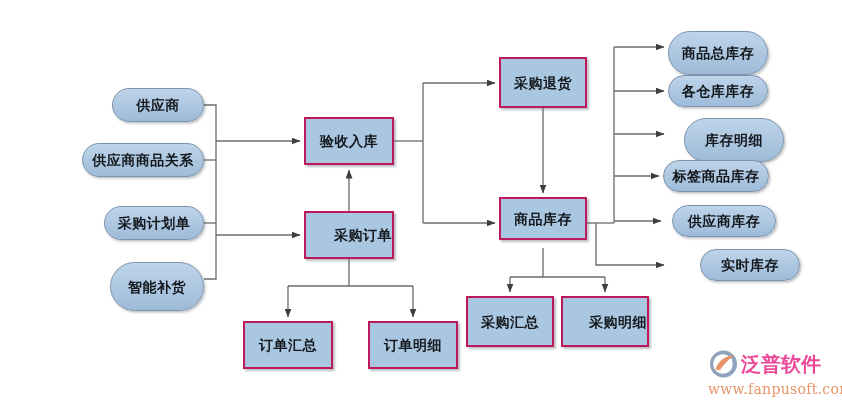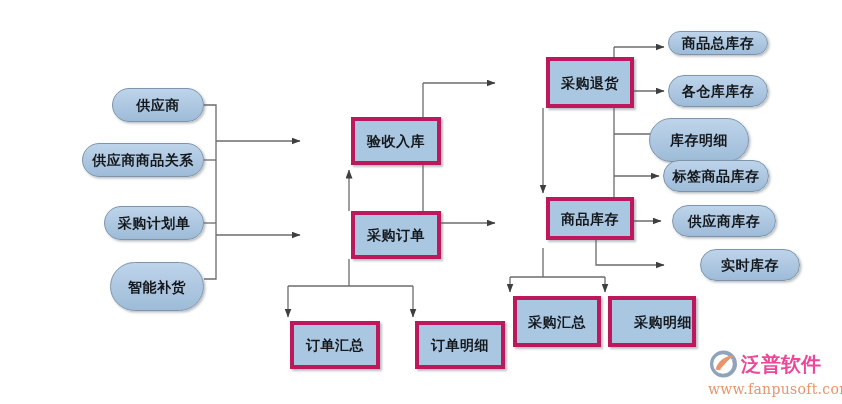--- a/index.html
+++ b/index.html
@@ -31,23 +31,22 @@
     justify-content: center;
     color: #14181c;
     font-size: 14px;
     font-weight: 700;
     letter-spacing: 0.5px;
     white-space: nowrap;
     text-align: center;
   }
   .node.rect {
     background: #aac7e2;
-    border: 4px solid #be185d;
+    border: 2px solid #be185d;
     box-shadow: 1.5px 1.5px 2px rgba(90,100,110,0.40);
-    margin-left: 47px;
   }
   .node.pill {
     background: linear-gradient(to bottom, #bdd4ea 0%, #b0c9e2 45%, #9dbbd8 100%);
     border: 1px solid #7d94ab;
     border-radius: 999px;
     box-shadow: 1.5px 1.5px 2.5px rgba(90,100,110,0.42);
   }
   .node-label {
     display: block;
     line-height: 1;
@@ -153,48 +152,48 @@
       </div>
       <div class="node pill" style="left: 104px; top: 206px; width: 100px; height: 34px;">
         <span class="node-label">采购计划单</span>
       </div>
       <div class="node pill" style="left: 110px; top: 262px; width: 94px; height: 49px;">
         <span class="node-label">智能补货</span>
       </div>
       <div class="node rect" style="left: 304px; top: 117px; width: 90px; height: 48px;">
         <span class="node-label">验收入库</span>
       </div>
-      <div class="node rect" style="left: 304px; top: 211px; width: 90px; height: 48px;">
+      <div class="node rect" style="left: 304px; top: 211px; width: 90px; height: 48px; justify-content: flex-end;">
         <span class="node-label">采购订单</span>
       </div>
       <div class="node rect" style="left: 243px; top: 321px; width: 90px; height: 48px;">
         <span class="node-label">订单汇总</span>
       </div>
       <div class="node rect" style="left: 368px; top: 321px; width: 90px; height: 48px;">
         <span class="node-label">订单明细</span>
       </div>
       <div class="node rect" style="left: 499px; top: 57px; width: 88px; height: 51px;">
         <span class="node-label">采购退货</span>
       </div>
       <div class="node rect" style="left: 499px; top: 197px; width: 88px; height: 43px;">
         <span class="node-label">商品库存</span>
       </div>
       <div class="node rect" style="left: 466px; top: 296px; width: 88px; height: 51px;">
         <span class="node-label">采购汇总</span>
       </div>
       <div class="node rect" style="left: 561px; top: 296px; width: 88px; height: 51px; justify-content: flex-end;">
         <span class="node-label">采购明细</span>
       </div>
-      <div class="node pill" style="left: 668px; top: 31px; width: 100px; height: 24px;">
+      <div class="node pill" style="left: 668px; top: 31px; width: 100px; height: 44px;">
         <span class="node-label">商品总库存</span>
       </div>
       <div class="node pill" style="left: 668px; top: 75px; width: 100px; height: 32px;">
         <span class="node-label">各仓库库存</span>
       </div>
-      <div class="node pill" style="left: 649px; top: 118px; width: 100px; height: 44px;">
+      <div class="node pill" style="left: 684px; top: 118px; width: 100px; height: 44px;">
         <span class="node-label">库存明细</span>
       </div>
       <div class="node pill" style="left: 663px; top: 160px; width: 106px; height: 32px; align-items: center;">
         <span class="node-label">标签商品库存</span>
       </div>
       <div class="node pill" style="left: 672px; top: 205px; width: 104px; height: 32px;">
         <span class="node-label">供应商库存</span>
       </div>
       <div class="node pill" style="left: 700px; top: 249px; width: 100px; height: 32px;">
         <span class="node-label">实时库存</span>

